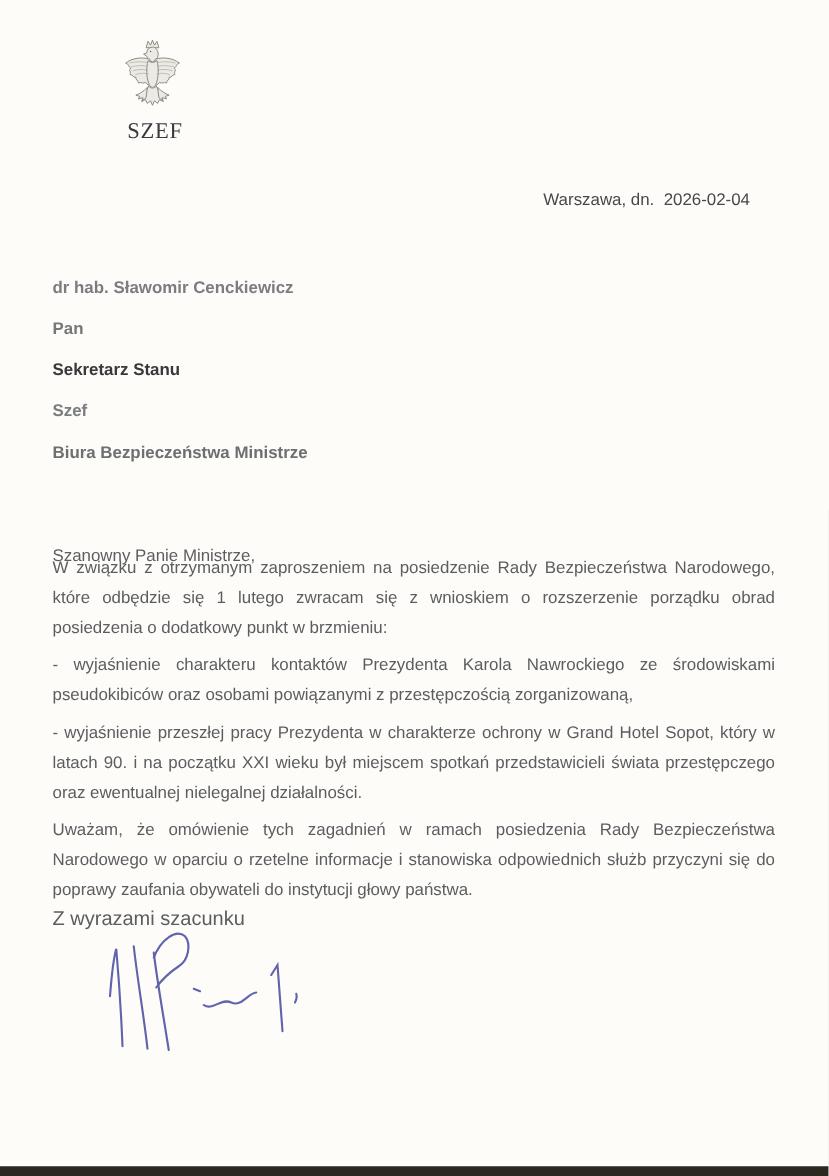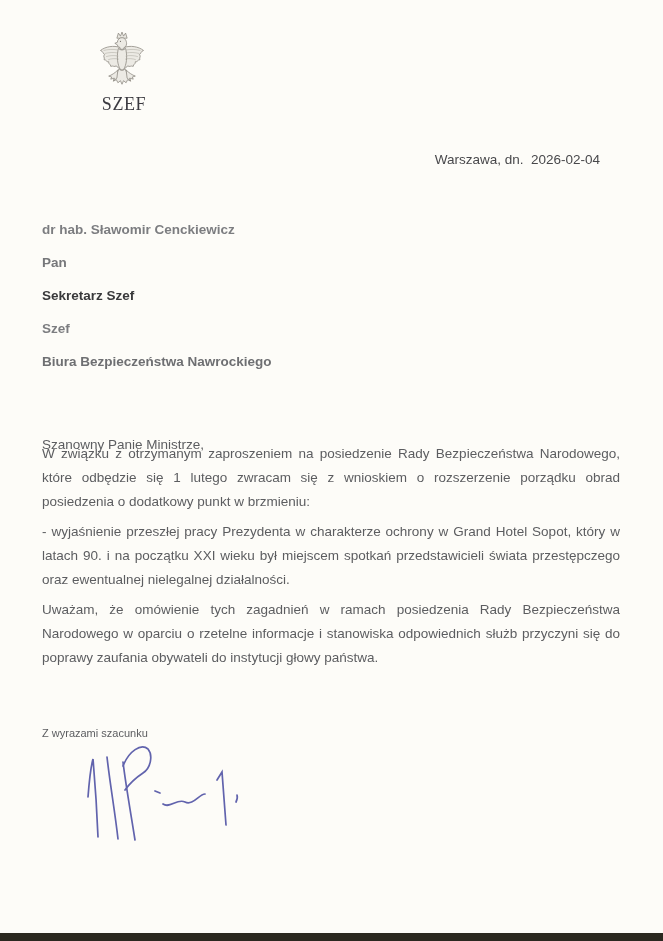--- a/index.html
+++ b/index.html
@@ -48,21 +48,21 @@
   }
   .letter-body {
     position: absolute; left: 42px; top: 442px; width: 578px;
     font-size: 13.5px; color: #5c5d60;
     line-height: 24px;
     text-align: justify;
   }
   .letter-body p { margin: 0 0 6px 0; }
   .closing {
     position: absolute; left: 42px; top: 727px;
-    font-size: 11px; color: #5c5d60;
+    font-size: 16px; color: #5c5d60;
   }
   .signature {
     position: absolute; left: 55px; top: 742px;
     width: 200px; height: 110px;
   }
   
   .scan-bar {
     position: absolute; left: 0; bottom: 0;
     width: 100%; height: 8px;
     background: #2b2820;
@@ -95,29 +95,30 @@
 
   <div class="letterhead">
     <div class="lh-line">SZEF</div>
   </div>
 
   <div class="dateline">Warszawa, dn.&nbsp; 2026-02-04</div>
 
   <div class="recipient">
     <div class="r-line">dr hab. Sławomir Cenckiewicz</div>
     <div class="r-line">Pan</div>
-    <div class="r-line">Sekretarz Szef</div>
+    <div class="r-line">Sekretarz Stanu</div>
     <div class="r-line">Szef</div>
-    <div class="r-line">Biura Bezpieczeństwa Nawrockiego</div>
+    <div class="r-line">Biura Bezpieczeństwa Ministrze</div>
   </div>
 
   <div class="salutation">Szanowny Panie Ministrze,</div>
 
   <div class="letter-body">
     <p>W związku z otrzymanym zaproszeniem na posiedzenie Rady Bezpieczeństwa Narodowego, które odbędzie się 1 lutego zwracam się z wnioskiem o rozszerzenie porządku obrad posiedzenia o dodatkowy punkt w brzmieniu:</p>
+    <p>- wyjaśnienie charakteru kontaktów Prezydenta Karola Nawrockiego ze środowiskami pseudokibiców oraz osobami powiązanymi z przestępczością zorganizowaną,</p>
     <p>- wyjaśnienie przeszłej pracy Prezydenta w charakterze ochrony w Grand Hotel Sopot, który w latach 90. i na początku XXI wieku był miejscem spotkań przedstawicieli świata przestępczego oraz ewentualnej nielegalnej działalności.</p>
     <p>Uważam, że omówienie tych zagadnień w ramach posiedzenia Rady Bezpieczeństwa Narodowego w oparciu o rzetelne informacje i stanowiska odpowiednich służb przyczyni się do poprawy zaufania obywateli do instytucji głowy państwa.</p>
   </div>
 
   <div class="closing">Z wyrazami szacunku</div>
 
   <div class="signature">
     <svg viewBox="0 0 200 110" width="200" height="110" aria-hidden="true">
       <g fill="none" stroke="#6163ad" stroke-width="1.7" stroke-linecap="round">
         <path d="M33,55 C34,42 36,24 38,17 C40,40 42,70 43,95"></path>

